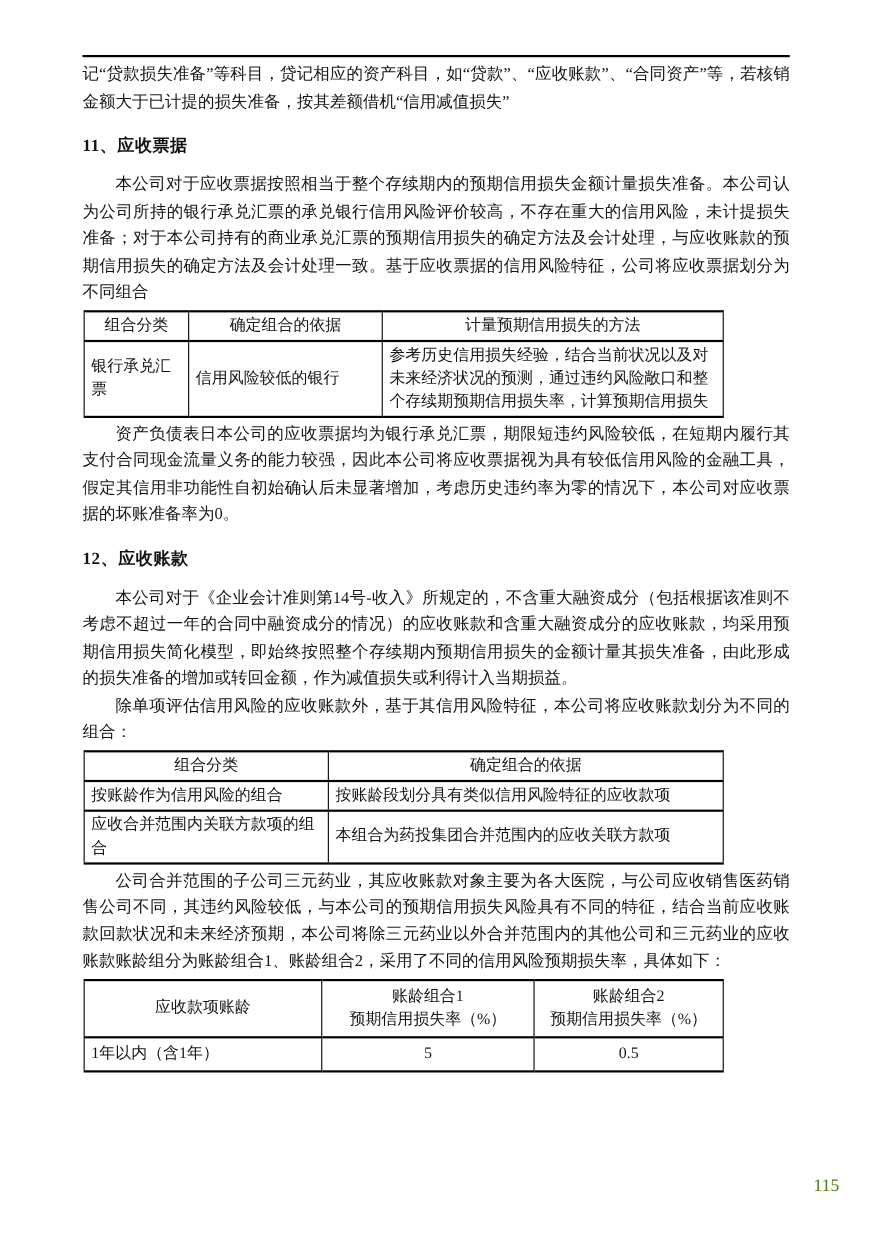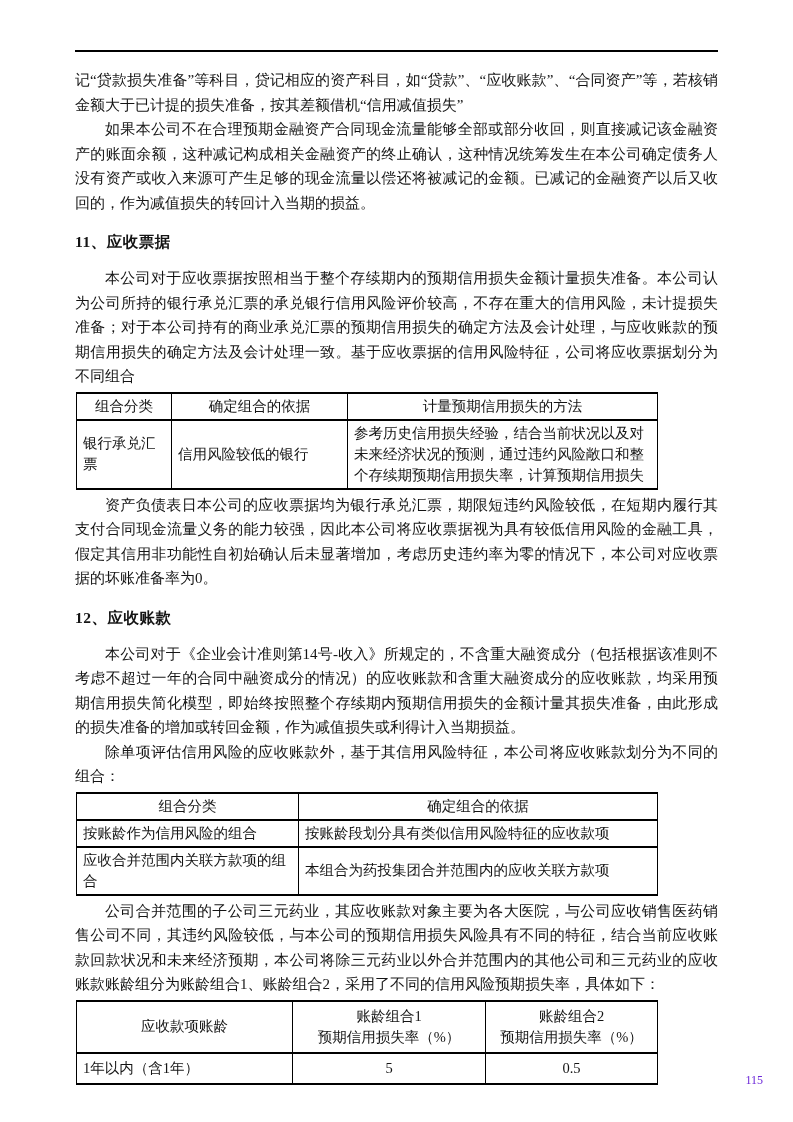--- a/index.html
+++ b/index.html
@@ -27,21 +27,21 @@
     margin-top: 4px;
   }
   .body-p {
     font-size: 15px;
     line-height: 24.5px;
     text-align: justify;
     margin: 0;
     text-indent: 2em;
     word-break: break-all;
   }
-  .first-p { margin-top: 16px; }
+  .first-p { margin-top: 4px; }
   .no-indent { text-indent: 0; }
   h2.sec-heading {
     font-size: 15.5px;
     font-weight: bold;
     margin: 17px 0 13px 0;
     letter-spacing: 0.5px;
   }
   table.doc-table {
     border-collapse: collapse;
     width: 581px;
@@ -62,33 +62,32 @@
   }
   table.doc-table th { text-align: center; }
   table.doc-table td { text-align: left; }
   table.aging-table th, table.aging-table td { padding: 4px 6px; }
   table.aging-table td.num { text-align: center; }
   .hdr-line { display: block; text-align: center; }
   .page-number {
     position: absolute;
     right: 30px;
     bottom: 34px;
-    font-size: 12px;
-    color: #6d28d9;
+    font-size: 16px;
+    color: #4d7c0f;
   }
 </style>
 </head>
 <body>
 
 <div class="page">
 
   <div class="header-rule"></div>
 
   <p class="body-p no-indent first-p">记“贷款损失准备”等科目，贷记相应的资产科目，如“贷款”、“应收账款”、“合同资产”等，若核销金额大于已计提的损失准备，按其差额借机“信用减值损失”</p>
-  <p class="body-p">如果本公司不在合理预期金融资产合同现金流量能够全部或部分收回，则直接减记该金融资产的账面余额，这种减记构成相关金融资产的终止确认，这种情况统筹发生在本公司确定债务人没有资产或收入来源可产生足够的现金流量以偿还将被减记的金额。已减记的金融资产以后又收回的，作为减值损失的转回计入当期的损益。</p>
 
   <h2 class="sec-heading">11、应收票据</h2>
 
   <p class="body-p">本公司对于应收票据按照相当于整个存续期内的预期信用损失金额计量损失准备。本公司认为公司所持的银行承兑汇票的承兑银行信用风险评价较高，不存在重大的信用风险，未计提损失准备；对于本公司持有的商业承兑汇票的预期信用损失的确定方法及会计处理，与应收账款的预期信用损失的确定方法及会计处理一致。基于应收票据的信用风险特征，公司将应收票据划分为不同组合</p>
 
   <table class="doc-table">
     <colgroup>
       <col style="width:95px">
         <col style="width:176px">
         <col style="width:310px">

